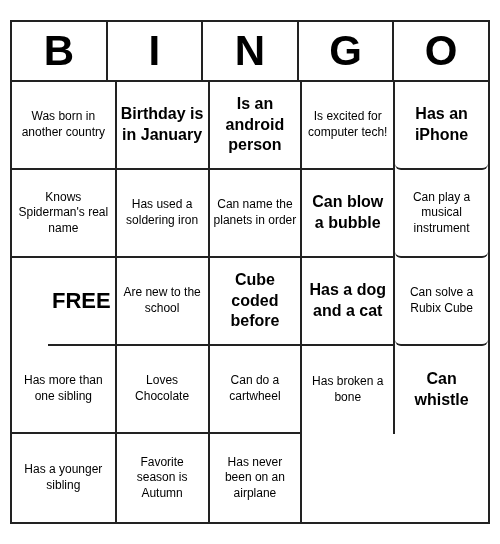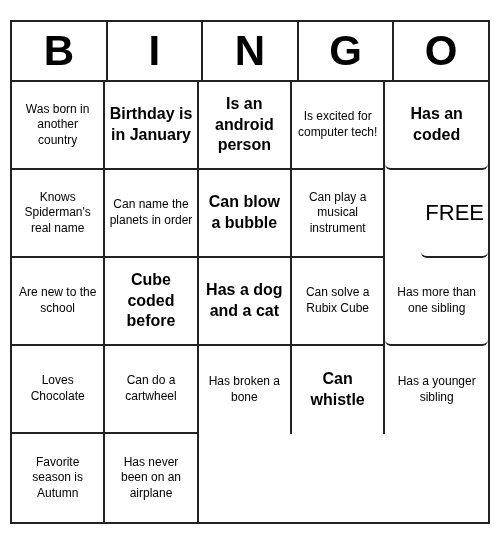--- a/index.html
+++ b/index.html
@@ -50,21 +50,21 @@
     }
     .bingo-cell:nth-child(5n) {
       border-right: none;
       border-radius: 6px;
     }
     .bingo-cell:nth-last-child(-n+5) {
       border-bottom: none;
     }
     .bingo-cell.free {
       font-size: 22px;
-      font-weight: normal;
+      font-weight: bold;
       margin-left: 36px;
     }
     .bingo-cell.large-text {
       font-size: 16px;
       font-weight: bold;
     }
   </style>
 </head>
 <body>
 
@@ -74,22 +74,23 @@
       <div class="bingo-header-cell">I</div>
       <div class="bingo-header-cell">N</div>
       <div class="bingo-header-cell">G</div>
       <div class="bingo-header-cell">O</div>
     </div>
   <div class="bingo-grid">
   <div class="bingo-cell">Was born in another country</div>
       <div class="bingo-cell large-text">Birthday is in January</div>
       <div class="bingo-cell large-text">Is an android person</div>
       <div class="bingo-cell">Is excited for computer tech!</div>
-      <div class="bingo-cell large-text">Has an coded</div>
+      <div class="bingo-cell large-text">Has an iPhone</div>
       <div class="bingo-cell">Knows Spiderman's real name</div>
+      <div class="bingo-cell">Has used a soldering iron</div>
       <div class="bingo-cell">Can name the planets in order</div>
       <div class="bingo-cell large-text">Can blow a bubble</div>
       <div class="bingo-cell">Can play a musical instrument</div>
       <div class="bingo-cell free">FREE</div>
       <div class="bingo-cell">Are new to the school</div>
       <div class="bingo-cell large-text">Cube coded before</div>
       <div class="bingo-cell large-text">Has a dog and a cat</div>
       <div class="bingo-cell">Can solve a Rubix Cube</div>
       <div class="bingo-cell">Has more than one sibling</div>
       <div class="bingo-cell">Loves Chocolate</div>

